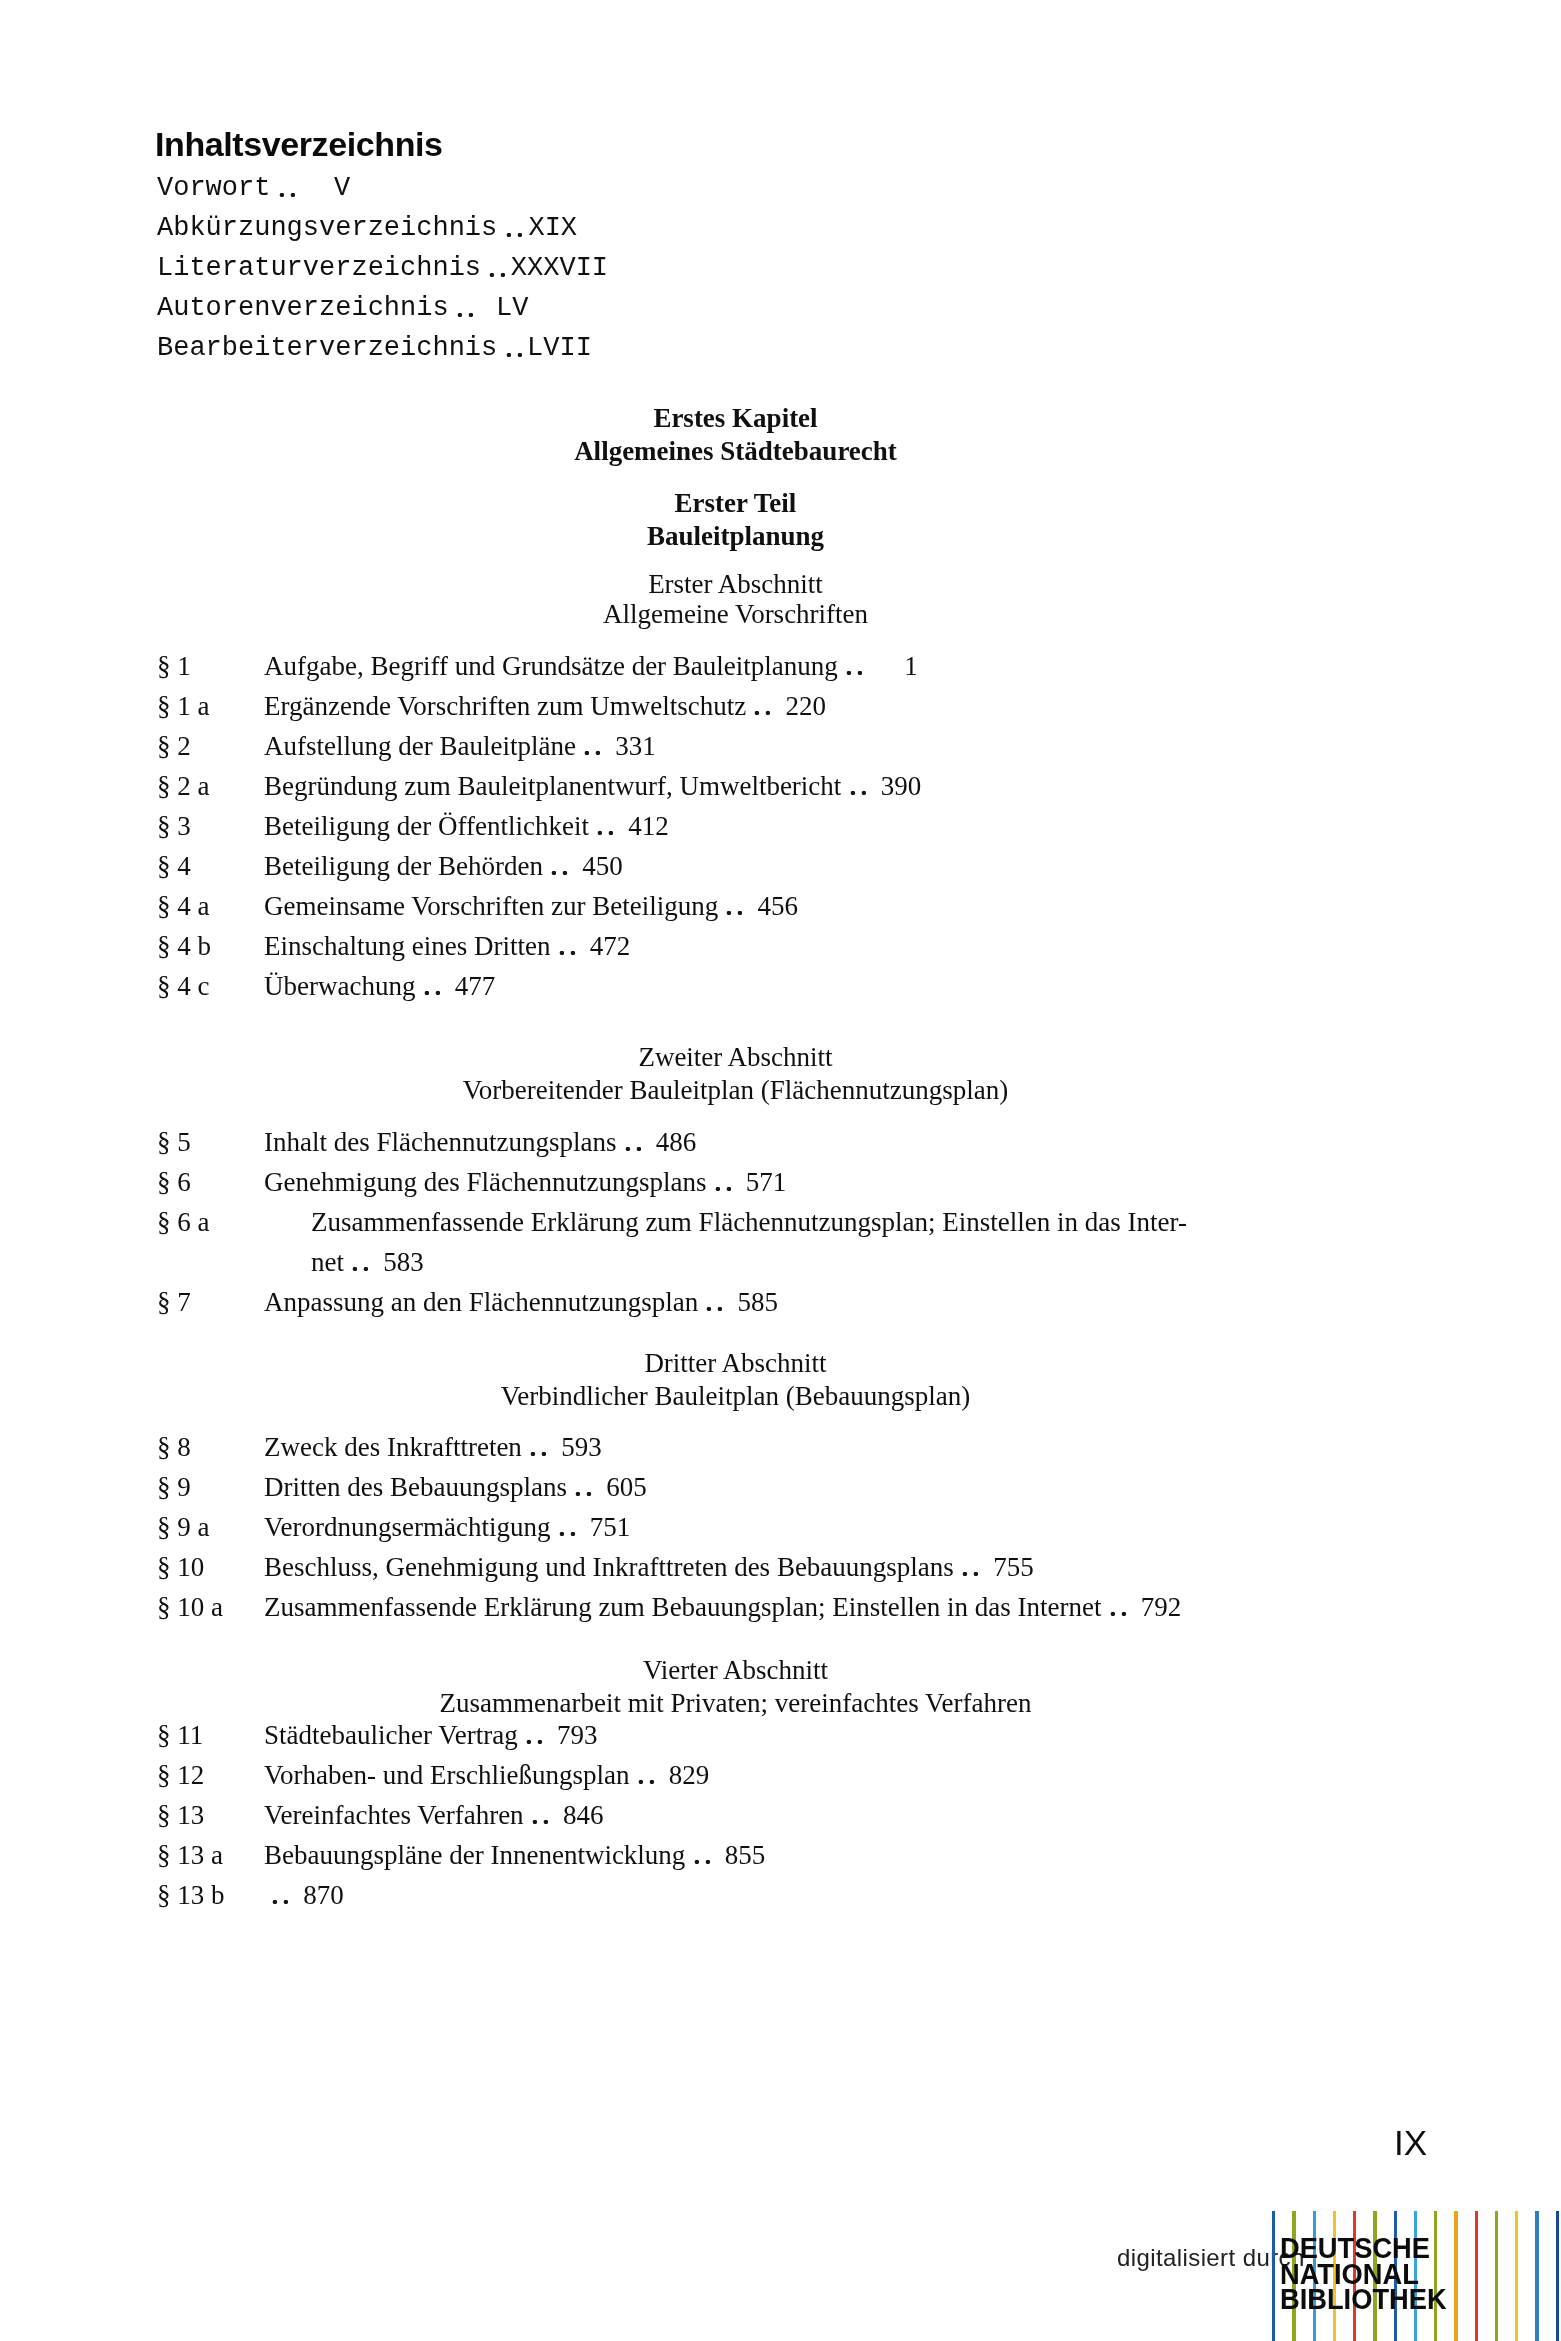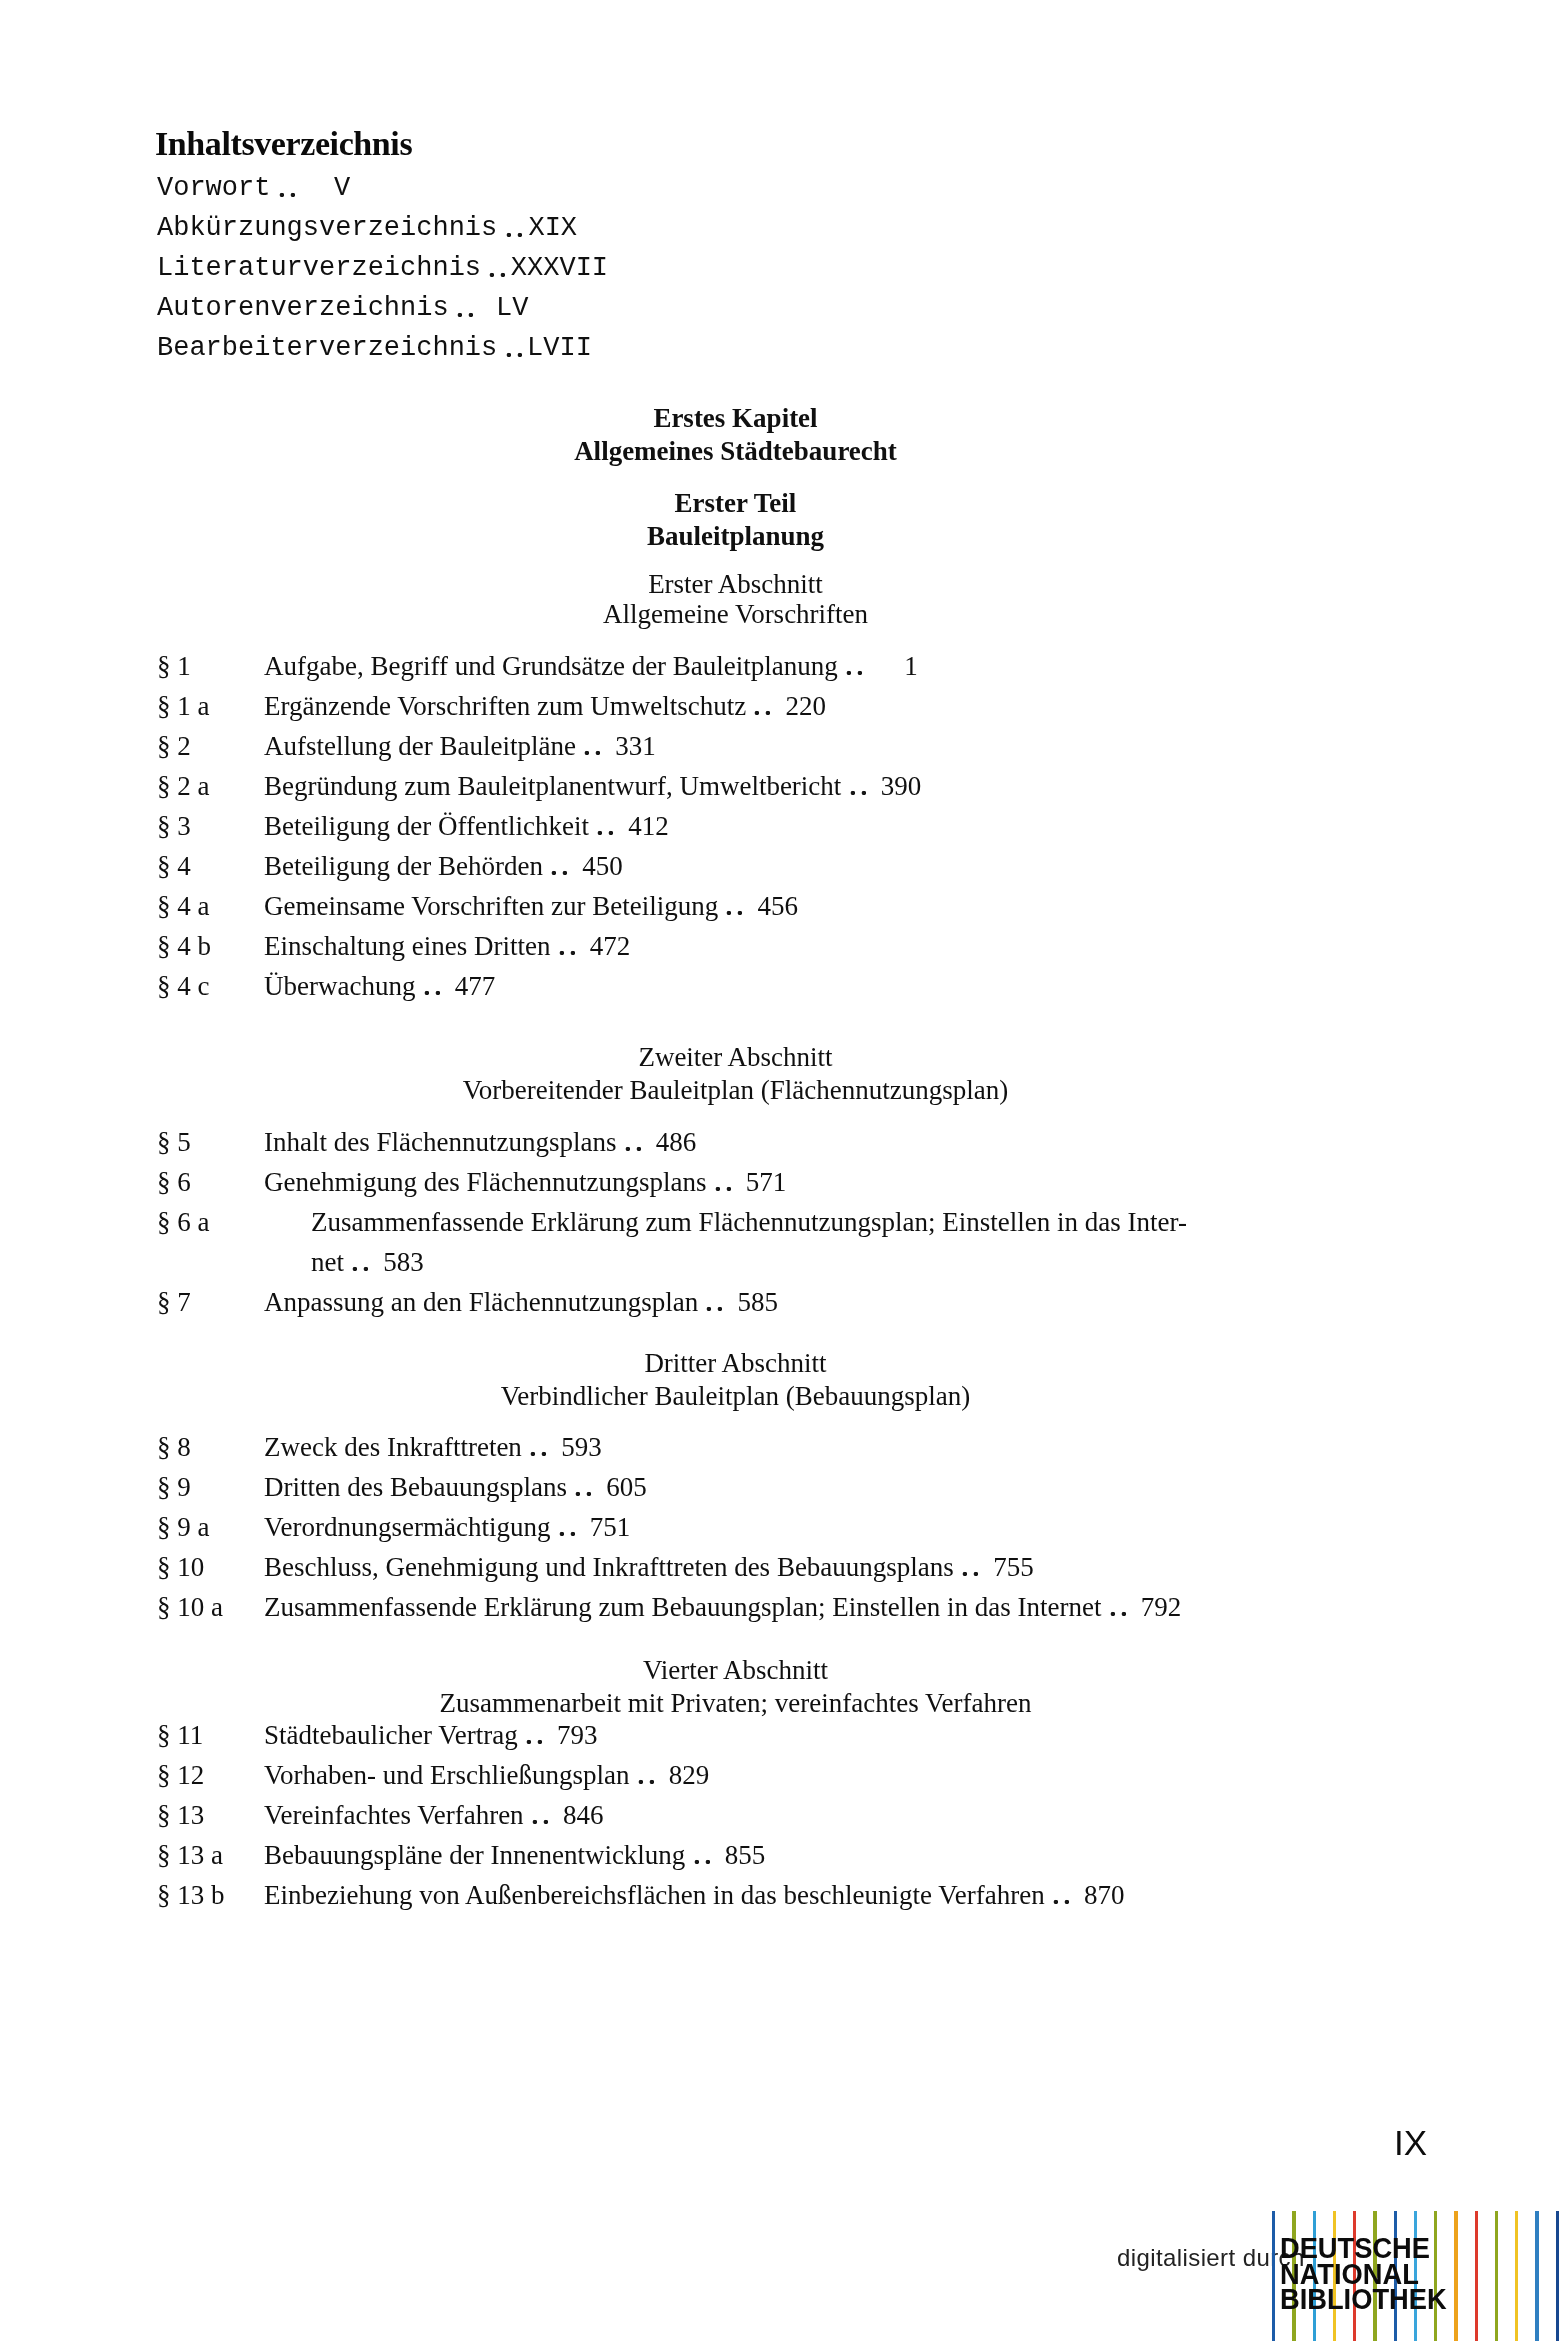--- a/index.html
+++ b/index.html
@@ -8,21 +8,21 @@
     background:#ffffff;
     font-family:"Liberation Serif", serif;
     color:#101010;
     position:relative;
     overflow:hidden;
   }
   .page { position:absolute; inset:0; background:#ffffff; }
 
   .doc-title {
     position:absolute; left:155px; top:104px;
-    font-family:Liberation Serif, serif;
+    font-family:Liberation Sans, sans-serif;
     font-weight:700; font-size:34px; line-height:1;
     letter-spacing:-0.4px; color:#0b0b0b;
   }
 
   .block { position:absolute; left:157px; width:1260px; }
 
   .row { display:flex; align-items:baseline; height:40px; line-height:40px; font-size:27px; white-space:nowrap; }
   .num { flex:0 0 107px; }
   .etitle { flex:0 1 auto; }
   .leader {
@@ -280,21 +280,20 @@
       <span class="pagenum">846</span>
     </div>
     <div class="row">
       <span class="num">§ 13 a</span>
       <span class="etitle">Bebauungspläne der Innenentwicklung</span>
       <span class="leader"></span>
       <span class="pagenum">855</span>
     </div>
     <div class="row">
       <span class="num">§ 13 b</span>
-      <span class="etitle">Einbeziehung von Außenbereichsflächen in das beschleunigte Verfahren</span>
       <span class="leader"></span>
       <span class="pagenum">870</span>
     </div>
   </div>
 
   <div class="folio">IX</div>
 
   <div class="digitized">digitalisiert durch</div>
 
   <div class="dnb">

